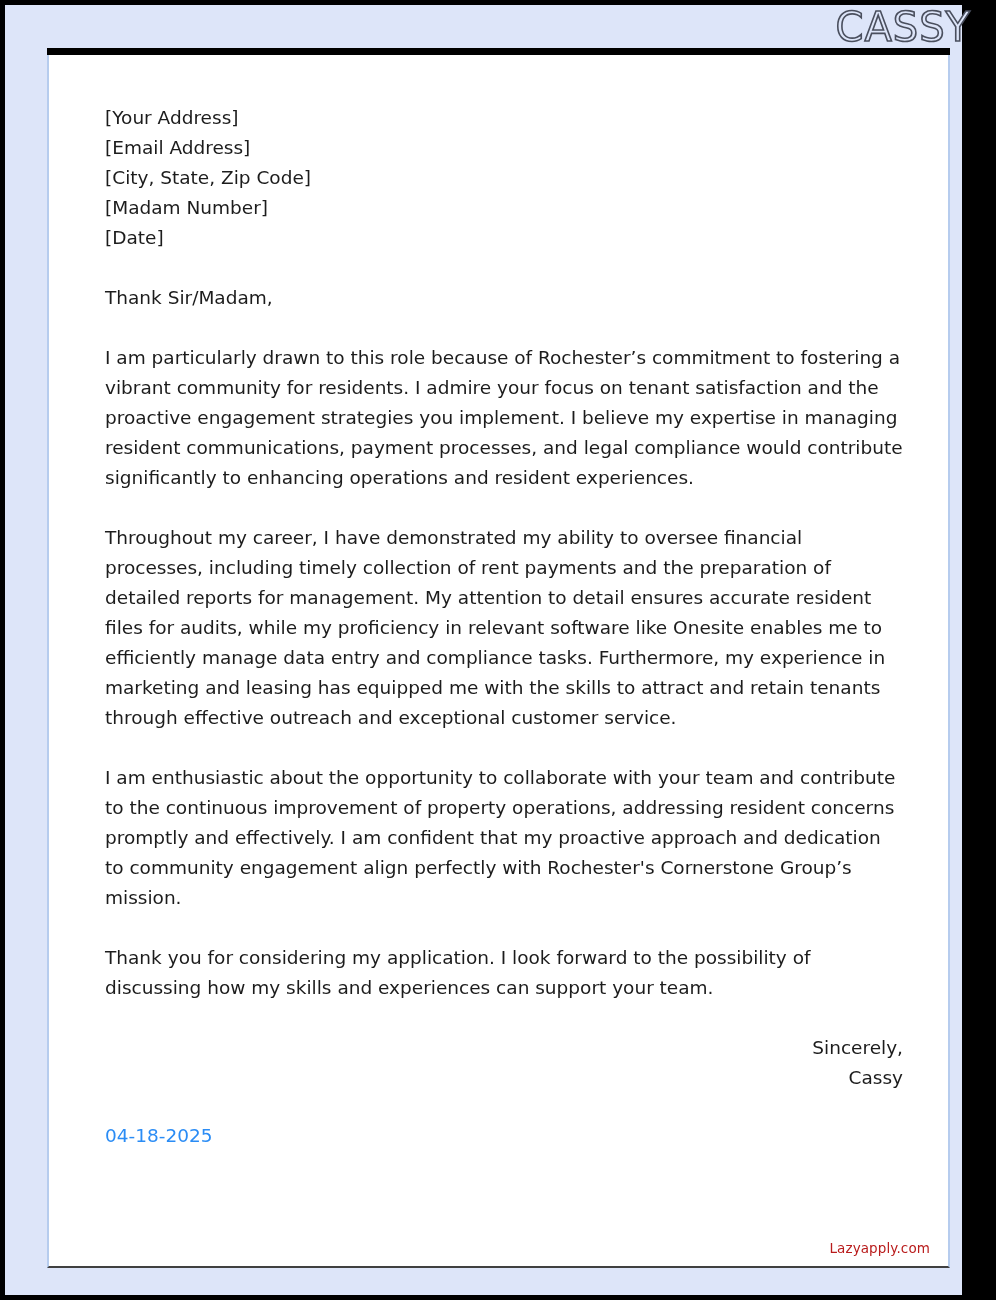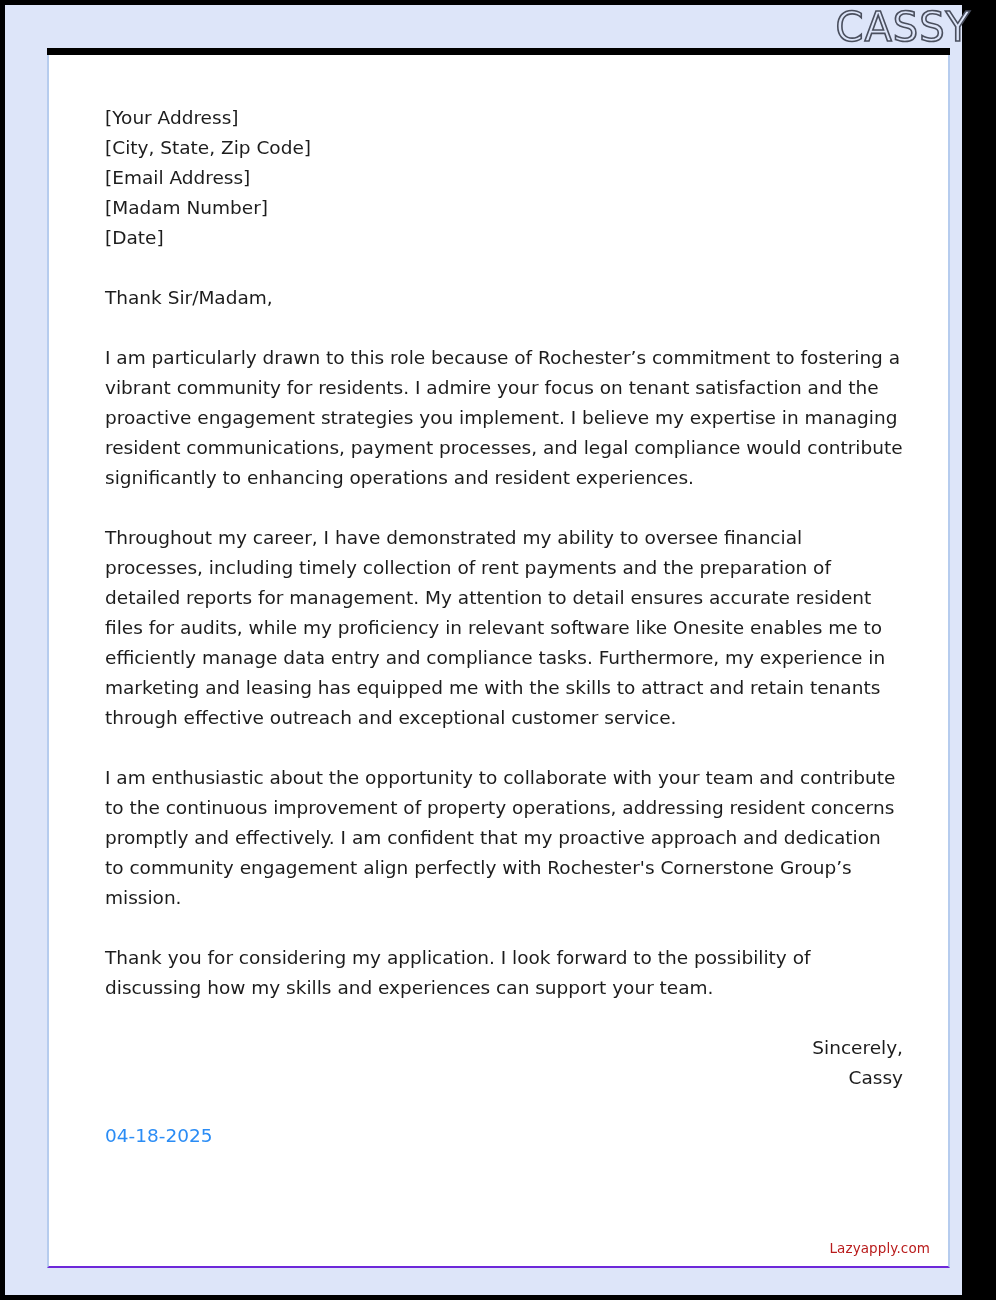--- a/index.html
+++ b/index.html
@@ -62,21 +62,21 @@
   
   .sheet {
     position: absolute;
     left: 42px;
     top: 50px;
     width: 903px;
     height: 1213px;
     background: #ffffff;
     border-left: 2px solid #b6ccee;
     border-right: 2px solid #b6ccee;
-    border-bottom: 2px solid #6d28d9;
+    border-bottom: 2px solid #404040;
     box-sizing: border-box;
     overflow: hidden;
   }
 
   .letter-body {
     position: absolute;
     left: 56px;
     top: 48px;
     width: 798px;
   }
@@ -139,22 +139,22 @@
   </div>
 
   <div class="sheet-top-rule"></div>
 
   <div class="sheet">
 
     <div class="letter-body">
 
       <div class="addr-block">
         <div class="addr-line">[Your Address]</div>
+        <div class="addr-line">[Email Address]</div>
         <div class="addr-line">[City, State, Zip Code]</div>
-        <div class="addr-line">[Email Address]</div>
         <div class="addr-line">[Madam Number]</div>
         <div class="addr-line">[Date]</div>
       </div>
 
       <div class="salutation">Thank Sir/Madam,</div>
 
 
       <p class="para">I am particularly drawn to this role because of Rochester’s commitment to fostering a vibrant community for residents. I admire your focus on tenant satisfaction and the proactive engagement strategies you implement. I believe my expertise in managing resident communications, payment processes, and legal compliance would contribute significantly to enhancing operations and resident experiences.</p>
 
       <p class="para">Throughout my career, I have demonstrated my ability to oversee financial processes, including timely collection of rent payments and the preparation of detailed reports for management. My attention to detail ensures accurate resident files for audits, while my proficiency in relevant software like Onesite enables me to efficiently manage data entry and compliance tasks. Furthermore, my experience in marketing and leasing has equipped me with the skills to attract and retain tenants through effective outreach and exceptional customer service.</p>

